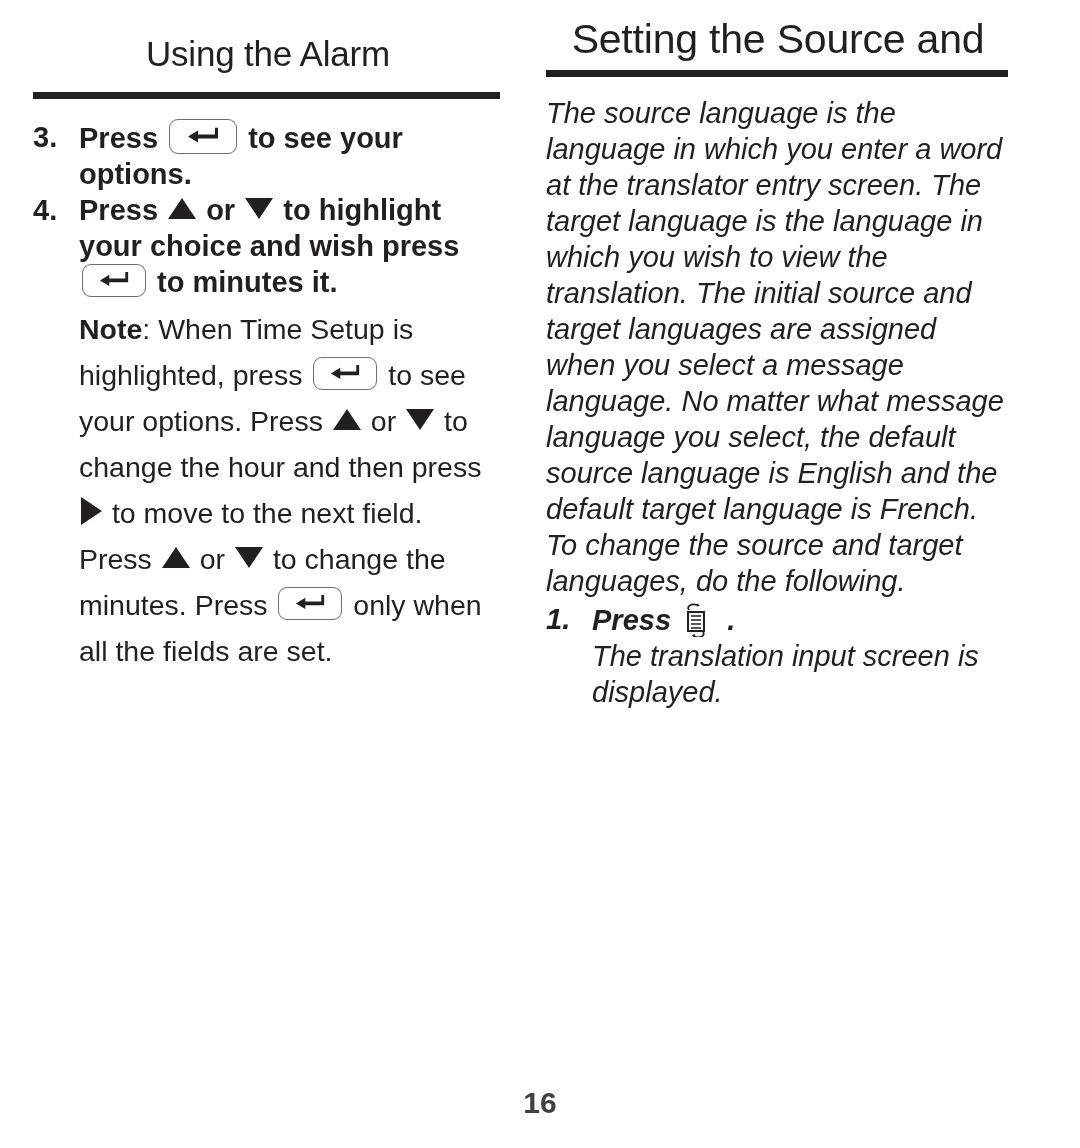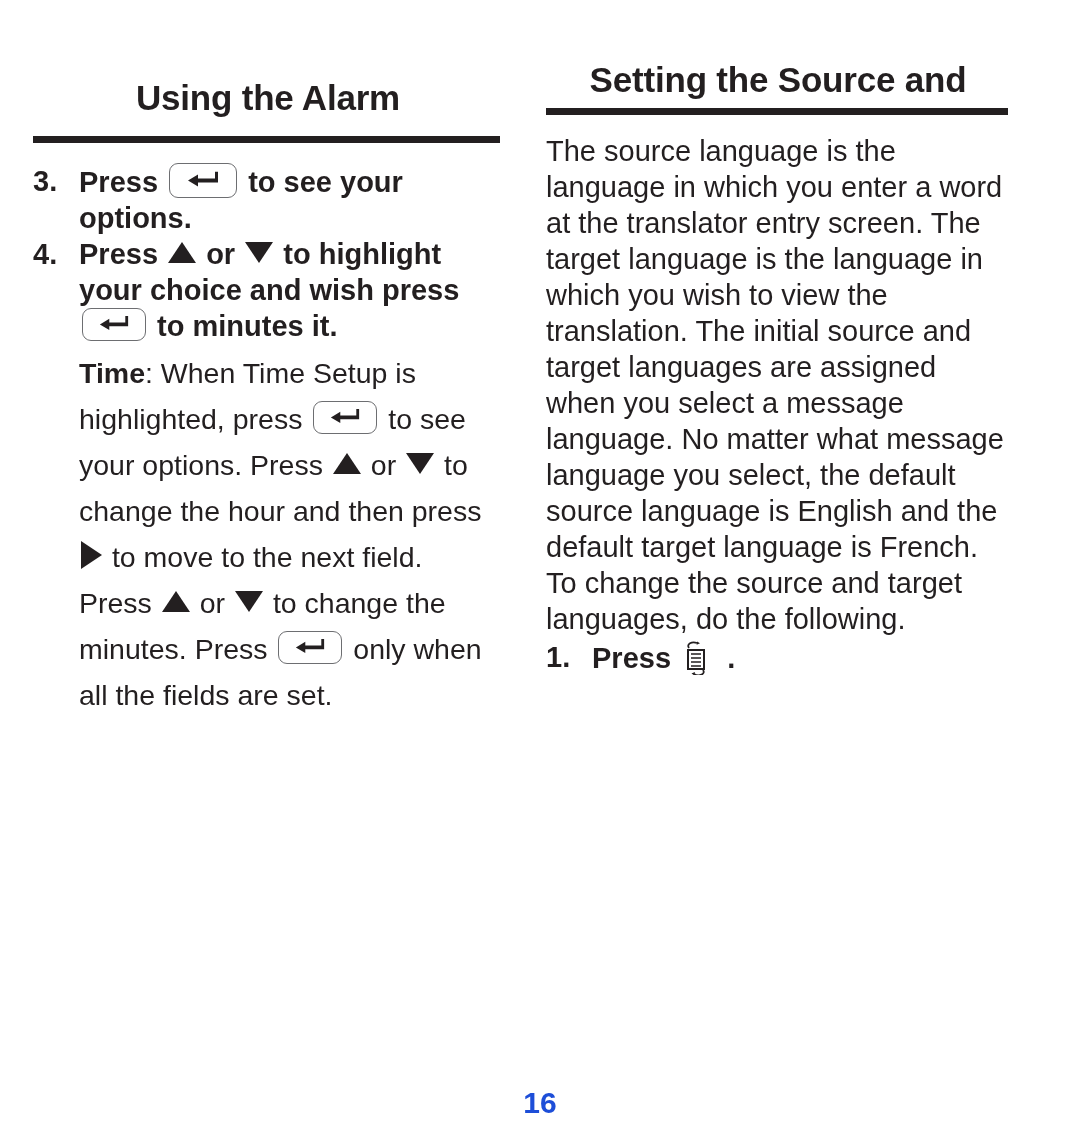--- a/index.html
+++ b/index.html
@@ -25,32 +25,31 @@
   .col {
     position: absolute;
     top: 0;
     height: 1148px;
   }
   .col-left  { left: 33px;  width: 470px; }
   .col-right { left: 546px; width: 464px; }
 
   
   .heading {
-    font-weight: bold;
+    font-weight: normal;
     text-align: center;
     line-height: 1.05;
     letter-spacing: -0.2px;
-    margin-top: 44px;
   }
   .heading-left {
     font-size: 35px;
     padding-top: 36px;
   }
   .heading-right {
-    font-size: 35px;
+    font-size: 41px;
     padding-top: 18px;
   }
   .heading-right .hl {
     display: block;
   }
 
   .rule {
     height: 7px;
     background: #231f20;
     margin-top: 14px;
@@ -83,20 +82,21 @@
     font-size: 28.5px;
     line-height: 46px;
     padding-left: 46px;
   }
 
   
   .right-body {
     margin-top: 18px;
     font-size: 29px;
     line-height: 36px;
+    font-style: italic;
   }
   .right-step {
     margin-top: 2px;
   }
   .right-sub {
     padding-left: 46px;
     font-size: 29px;
     line-height: 36px;
   }
 
@@ -161,21 +161,21 @@
 
   
   .page-number {
     position: absolute;
     left: 0;
     right: 0;
     top: 1086px;
     text-align: center;
     font-size: 30px;
     font-weight: bold;
-    color: #1d4ed8;
+    color: #404040;
   }
 </style>
 </head>
 <body>
 
 <div class="page">
 
   <div class="col col-left">
 
     <div class="heading heading-left">Using the Alarm</div>
@@ -189,21 +189,21 @@
               <path d="M5 9 L15 3 L15 7 L32 7 L32 0 L35 0 L35 11 L15 11 L15 15 Z" fill="#231f20"></path>
             </svg></span><span> to see your options.</span>
       </div>
 
       <div class="step">
         <span class="num">4.</span><span>Press </span><span class="tri tri-up"></span><span> or </span><span class="tri tri-down"></span><span> to highlight your choice and wish press </span><span class="keycap keycap-sm"><svg width="38" height="16" viewBox="0 0 40 17">
               <path d="M5 9 L15 3 L15 7 L32 7 L32 0 L35 0 L35 11 L15 11 L15 15 Z" fill="#231f20"></path>
             </svg></span><span> to minutes it.</span>
       </div>
 
-      <div class="left-note"><span class="bold">Time</span><span>: </span><span>When Time Setup is highlighted, press </span><span class="keycap keycap-sm"><svg width="38" height="16" viewBox="0 0 40 17">
+      <div class="left-note"><span class="bold">Note</span><span>: </span><span>When Time Setup is highlighted, press </span><span class="keycap keycap-sm"><svg width="38" height="16" viewBox="0 0 40 17">
               <path d="M5 9 L15 3 L15 7 L32 7 L32 0 L35 0 L35 11 L15 11 L15 15 Z" fill="#231f20"></path>
             </svg></span><span> to see your options. Press </span><span class="tri tri-up"></span><span> or </span><span class="tri tri-down"></span><span> to change the hour and then press </span><span class="tri tri-right"></span><span> to move to the next field. Press </span><span class="tri tri-up"></span><span> or </span><span class="tri tri-down"></span><span> to change the minutes. Press </span><span class="keycap keycap-sm"><svg width="38" height="16" viewBox="0 0 40 17">
               <path d="M5 9 L15 3 L15 7 L32 7 L32 0 L35 0 L35 11 L15 11 L15 15 Z" fill="#231f20"></path>
             </svg></span><span> only when all the fields are set.</span></div>
 
     </div>
   </div>
 
   <div class="col col-right">
 
@@ -221,20 +221,21 @@
         <span class="num">1.</span><span>Press </span><span class="glyph"><svg width="34" height="36" viewBox="0 0 34 36">
               <path d="M6 11 h16 v19 h-16 z" fill="#ffffff" stroke="#231f20" stroke-width="2"></path>
               <path d="M9 15 h10 M9 19 h10 M9 23 h10 M9 27 h10" stroke="#231f20" stroke-width="1.6"></path>
               <path d="M7 9 C4 5, 10 2, 15 4" fill="none" stroke="#231f20" stroke-width="1.8"></path>
               <path d="M15 2.5 l3 1.8 l-3.4 1.5 z" fill="#231f20"></path>
               <path d="M21 31 C24 35, 17 38, 12 35" fill="none" stroke="#231f20" stroke-width="1.8"></path>
               <path d="M12.5 36.5 l-3-2 l3.4-1.4 z" fill="#231f20"></path>
             </svg></span><span> .</span>
       </div>
 
+      <div class="right-sub">The translation input screen is displayed.</div>
 
 
     </div>
   </div>
 
   <div class="page-number">16</div>
 
 </div>
 
 </body></html>

